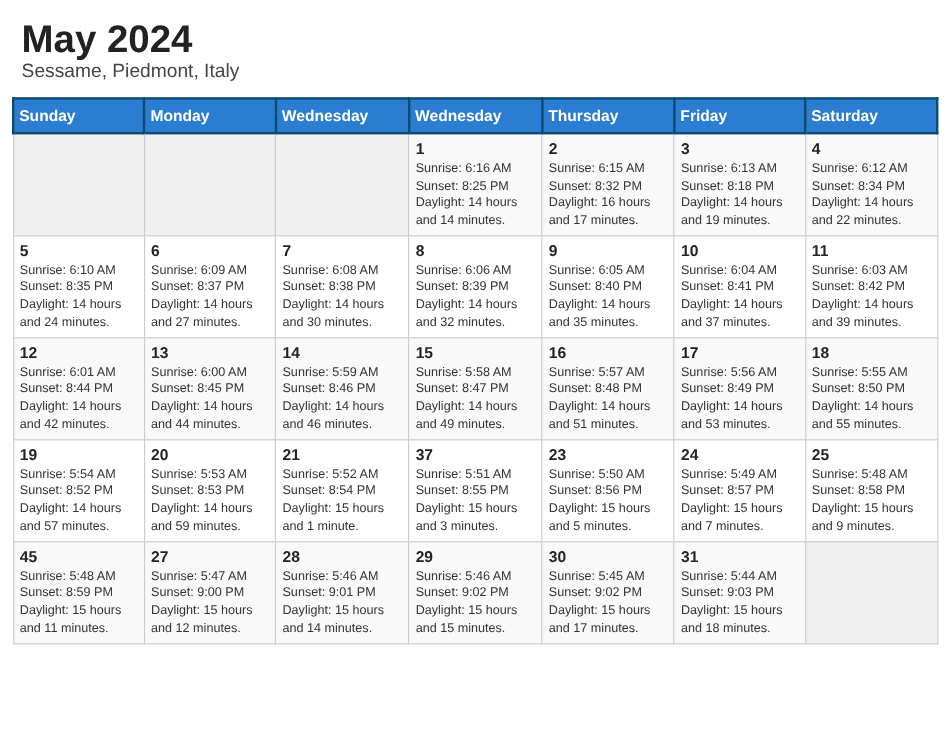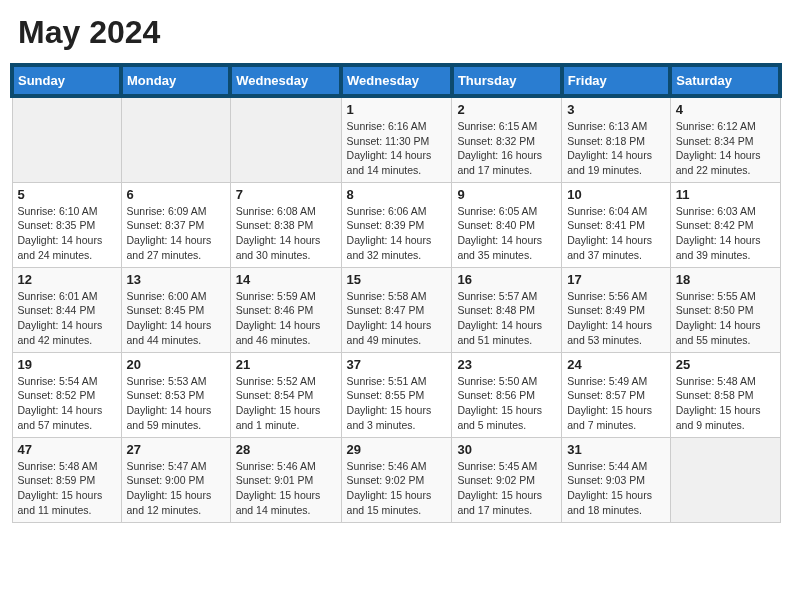--- a/index.html
+++ b/index.html
@@ -44,21 +44,21 @@
       border-collapse: collapse;
       font-size: 11px;
     }
     .calendar thead tr th {
       background-color: #2a7dd1;
       color: #fff;
       padding: 6px 4px;
       text-align: left;
       font-size: 13px;
       font-weight: bold;
-      border: 4px solid #0c4a6e;
+      border: 2px solid #0c4a6e;
     }
     .calendar tbody tr td {
       border: 1px solid #ccc;
       vertical-align: top;
       padding: 4px 5px;
       width: 113px;
       min-height: 80px;
       height: 85px;
       background: #fff;
     }
@@ -83,20 +83,21 @@
     .empty-cell {
       background: #f0f0f0 !important;
     }
   </style>
 </head>
 <body>
 
 <div class="header">
   <div class="title-block">
     <h1>May 2024</h1>
+    <h2>Sessame, Piedmont, Italy</h2>
   </div>
 </div>
 
 <table class="calendar">
   <thead>
     <tr>
     <th>Sunday</th>
         <th>Monday</th>
         <th>Wednesday</th>
         <th>Wednesday</th>
@@ -105,21 +106,21 @@
         <th>Saturday</th>
       </tr>
   </thead>
   <tbody>
   <tr>
         <td class="empty-cell"></td>
         <td class="empty-cell"></td>
         <td class="empty-cell"></td>
         <td>
           <span class="day-number">1</span>
-          <div class="day-info"><span>Sunrise: 6:16 AM</span><br><span>Sunset: 11:30 PM</span><br><span>Daylight: 14 hours and 14 minutes.</span></div>
+          <div class="day-info"><span>Sunrise: 6:16 AM</span><br><span>Sunset: 8:25 PM</span><br><span>Daylight: 14 hours and 14 minutes.</span></div>
         </td>
         <td>
           <span class="day-number">2</span>
           <div class="day-info"><span>Sunrise: 6:15 AM</span><br><span>Sunset: 8:32 PM</span><br><span>Daylight: 16 hours and 17 minutes.</span></div>
         </td>
         <td>
           <span class="day-number">3</span>
           <div class="day-info"><span>Sunrise: 6:13 AM</span><br><span>Sunset: 8:18 PM</span><br><span>Daylight: 14 hours and 19 minutes.</span></div>
         </td>
         <td>
@@ -212,21 +213,21 @@
           <span class="day-number">24</span>
           <div class="day-info"><span>Sunrise: 5:49 AM</span><br><span>Sunset: 8:57 PM</span><br><span>Daylight: 15 hours and 7 minutes.</span></div>
         </td>
         <td>
           <span class="day-number">25</span>
           <div class="day-info"><span>Sunrise: 5:48 AM</span><br><span>Sunset: 8:58 PM</span><br><span>Daylight: 15 hours and 9 minutes.</span></div>
         </td>
       </tr>
       <tr>
         <td>
-          <span class="day-number">47</span>
+          <span class="day-number">45</span>
           <div class="day-info"><span>Sunrise: 5:48 AM</span><br><span>Sunset: 8:59 PM</span><br><span>Daylight: 15 hours and 11 minutes.</span></div>
         </td>
         <td>
           <span class="day-number">27</span>
           <div class="day-info"><span>Sunrise: 5:47 AM</span><br><span>Sunset: 9:00 PM</span><br><span>Daylight: 15 hours and 12 minutes.</span></div>
         </td>
         <td>
           <span class="day-number">28</span>
           <div class="day-info"><span>Sunrise: 5:46 AM</span><br><span>Sunset: 9:01 PM</span><br><span>Daylight: 15 hours and 14 minutes.</span></div>
         </td>

